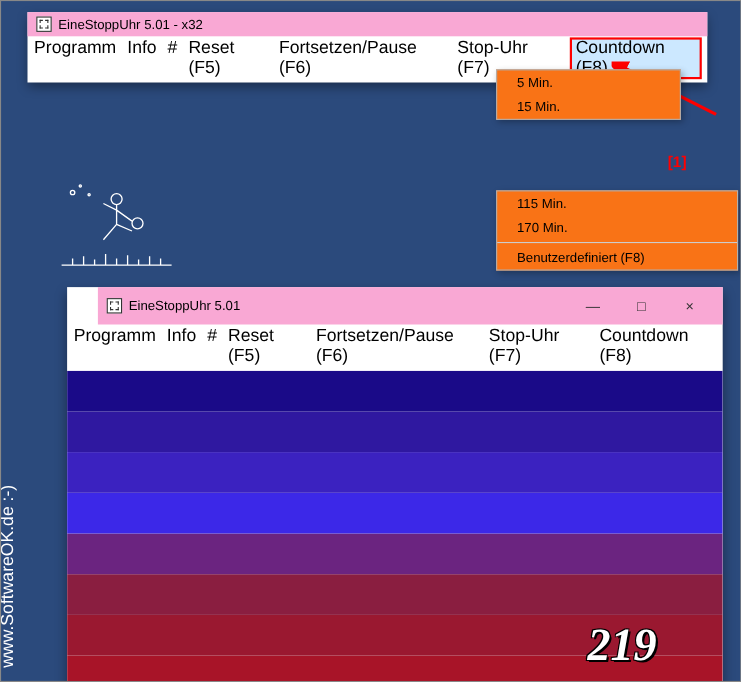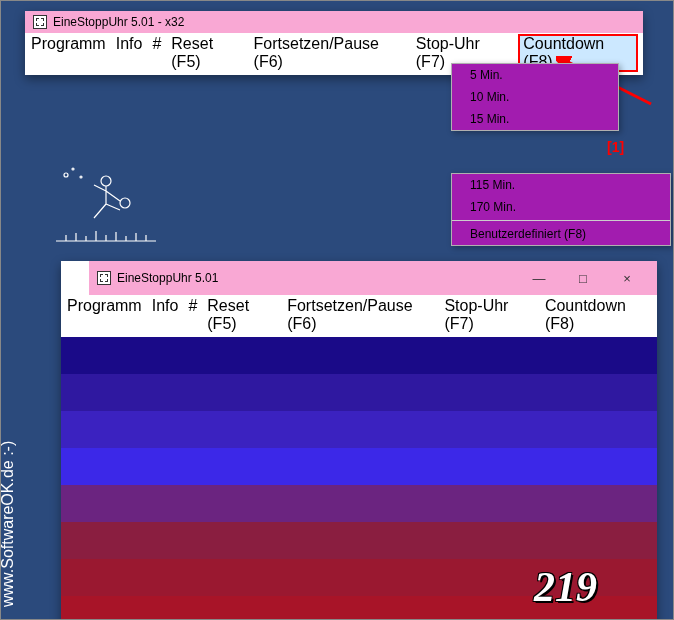--- a/index.html
+++ b/index.html
@@ -58,21 +58,21 @@
   }
   .menubar span { cursor: default; }
   .menu-highlight {
     outline: 2px solid #ff0000;
     outline-offset: -1px;
     background: #cce8ff;
     padding: 0 4px;
   }
   .dropdown {
     position: absolute;
-    background: #a21caf;
+    background: #f97316;
     border: 1px solid #b0b0b0;
     box-shadow: 2px 2px 6px rgba(0,0,0,0.3);
     font-size: 12px;
   }
   .dropdown-item {
     padding: 4px 22px 4px 18px;
   }
   .dropdown .sep {
     border-top: 1px solid #ccc;
     margin: 2px 0;
@@ -181,21 +181,20 @@
   <defs>
     <marker id="ah" markerWidth="10" markerHeight="10" refX="2" refY="3" orient="auto">
       <path d="M0,0 L0,6 L8,3 z" fill="#ff0000"></path>
     </marker>
   </defs>
   <line x1="95" y1="48" x2="8" y2="4" stroke="#ff0000" stroke-width="3" marker-end="url(#ah)"></line>
 </svg>
 
 <div class="dropdown dd1">
   <div class="dropdown-item">5 Min.</div>
-  <div class="dropdown-item">10 Min.</div>
   <div class="dropdown-item">15 Min.</div>
 </div>
 
 <div class="dropdown dd2">
   <div class="dropdown-item">115 Min.</div>
   <div class="dropdown-item">170 Min.</div>
   <div class="sep"></div>
   <div class="dropdown-item">Benutzerdefiniert (F8)</div>
 </div>
 

